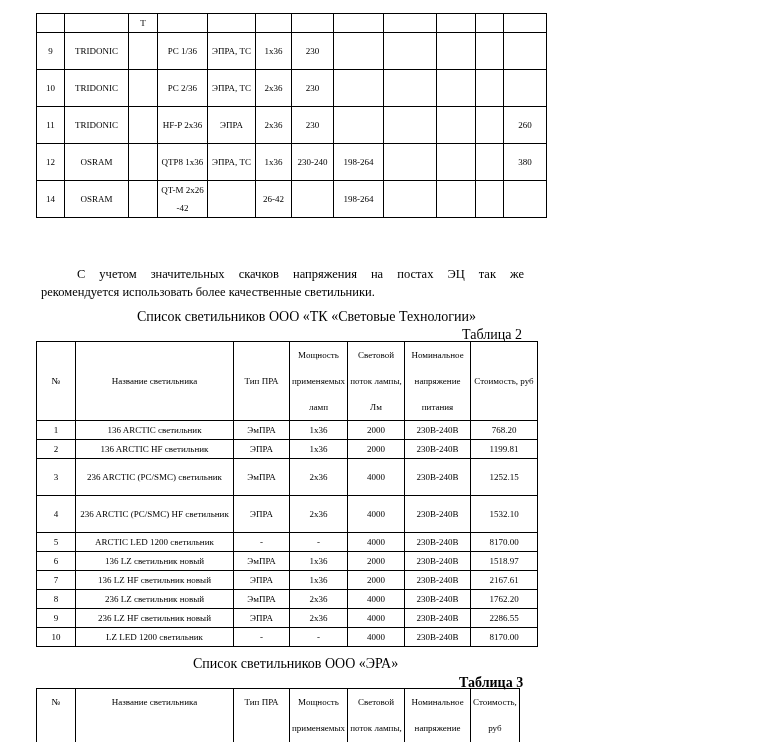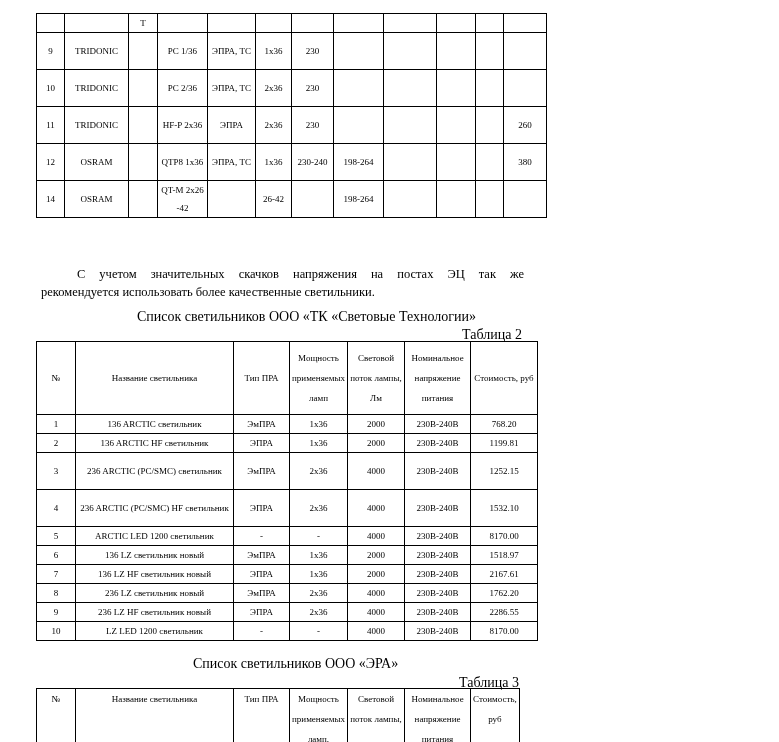--- a/index.html
+++ b/index.html
@@ -9,21 +9,21 @@
   td { border: 1px solid #000; text-align: center; vertical-align: middle;
        font-size: 9px; line-height: 18px; padding: 0 2px; overflow: hidden; }
   #t1 { left: 36px; top: 13px; }
   #t1 td { font-size: 9px; }
   #t2 { left: 36px; top: 341px; }
   #t3 { left: 36px; top: 688px; }
   .para { position: absolute; left: 41px; top: 253px; width: 483px;
           font-size: 12.5px; line-height: 18px; text-align: justify; margin-top: 12px; }
   .para .first { text-indent: 36px; display: block; text-align-last: justify; }
   .caption { position: absolute; font-size: 14px; }
-  .hdr td { line-height: 20px; }
+  .hdr td { line-height: 26px; }
   .wrap { white-space: normal; word-break: break-all; }
 </style>
 </head>
 <body>
 
 <table id="t1">
   <colgroup>
     <col style="width:28px">
       <col style="width:64px">
       <col style="width:29px">
@@ -244,21 +244,21 @@
         <td>-</td>
         <td>-</td>
         <td>4000</td>
         <td>230В-240В</td>
         <td>8170.00</td>
       </tr>
     </tbody>
 </table>
 
 <div class="caption" style="left:193px; top:656px;">Список светильников ООО «ЭРА»</div>
-<div class="caption" style="left:459px; top:675px;">Таблица 3</div>
+<div class="caption" style="left:459px; top:675px;font-weight:bold;">Таблица 3</div>
 
 <table id="t3">
   <colgroup>
     <col style="width:39px">
       <col style="width:158px">
       <col style="width:56px">
       <col style="width:58px">
     <col style="width:57px">
       <col style="width:66px">
       <col style="width:46px">

